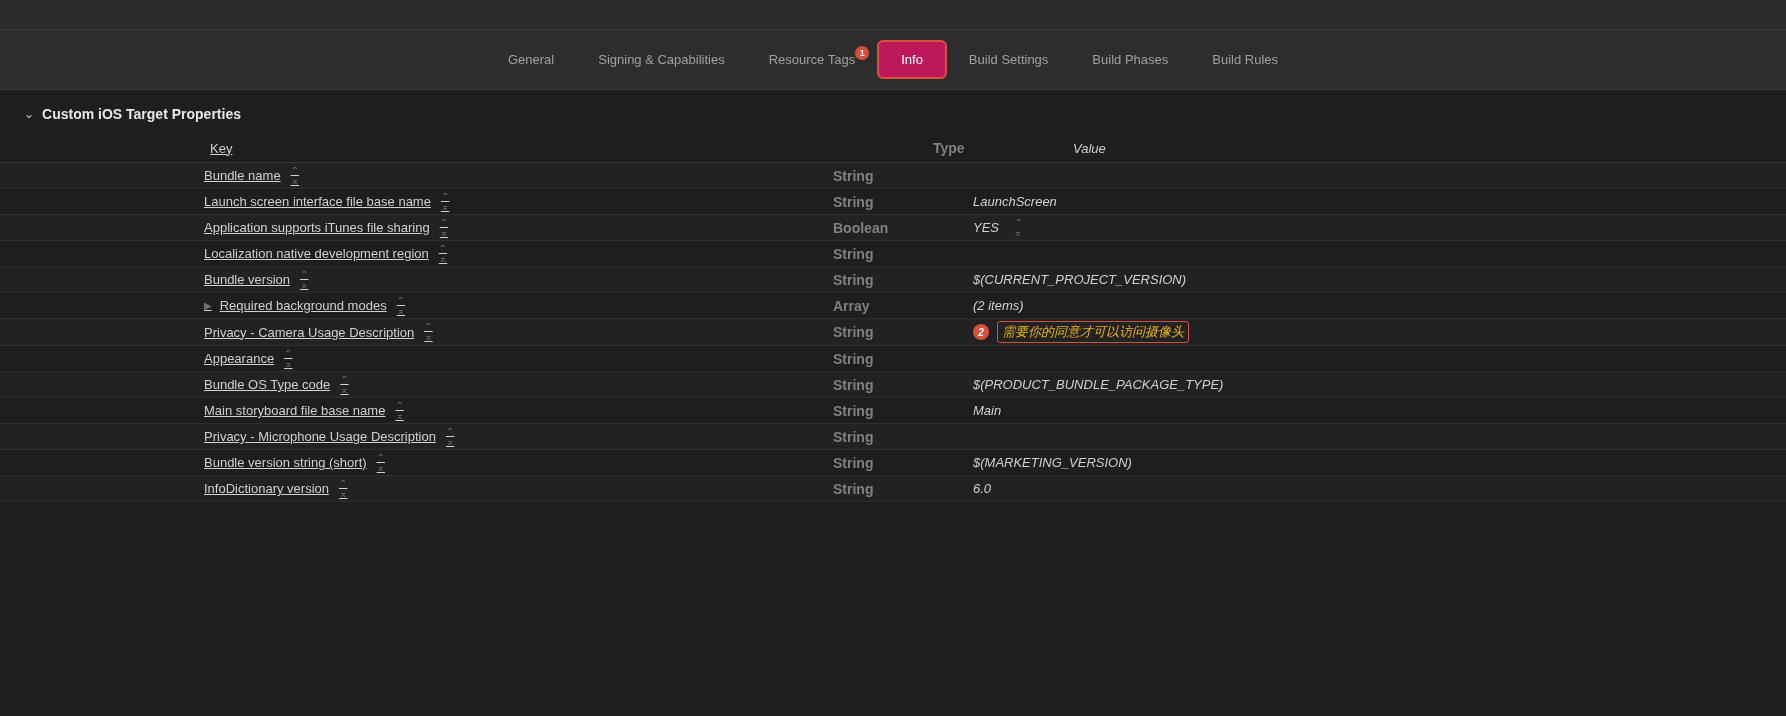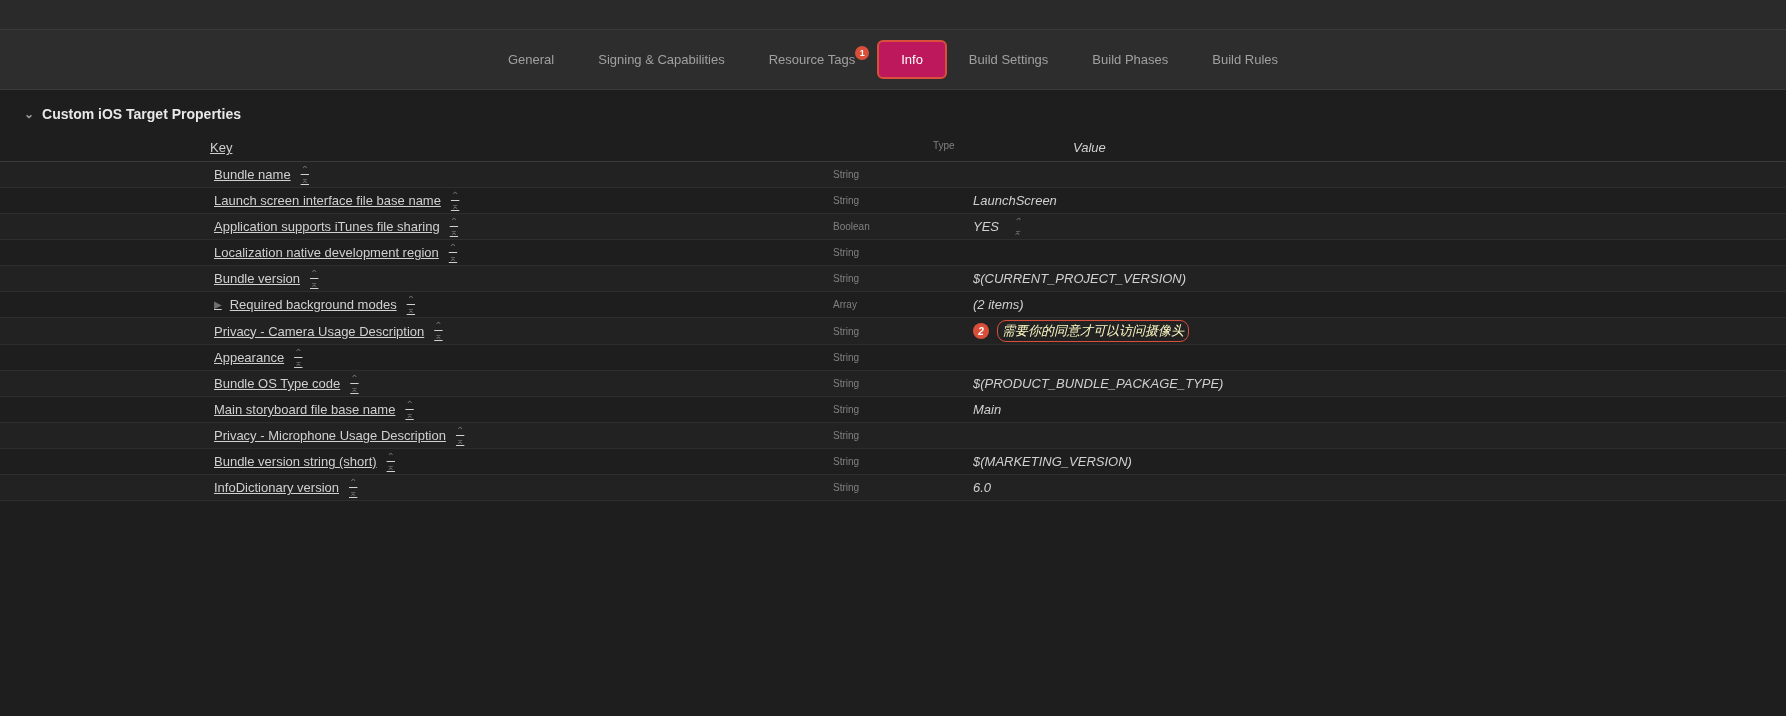--- a/index.html
+++ b/index.html
@@ -101,21 +101,21 @@
     .table-header .col-key { padding-left: 10px; }
     .table-header .col-type { padding-left: 0; }
     .table-header .col-value { padding-left: 20px; }
 
     .table-row {
       display: grid;
       grid-template-columns: 1fr 120px 1fr;
       align-items: center;
       border-bottom: 1px solid #2e2e2e;
       min-height: 26px;
-      padding: 2px 14px;
+      padding: 2px 4px;
     }
 
     .table-row:nth-child(odd) {
       background: #222222;
     }
 
     .table-row:nth-child(even) {
       background: #1e1e1e;
     }
 
@@ -138,39 +138,40 @@
       color: #707070;
       font-size: 10px;
       display: flex;
       flex-direction: column;
       line-height: 1;
       margin-left: 4px;
     }
 
     .col-type {
       color: #808080;
-      font-size: 10px;
+      font-size: 14px;
       padding-left: 0;
+      font-weight: bold;
     }
 
     .col-value {
       display: flex;
       align-items: center;
       gap: 8px;
       color: #d0d0d0;
       font-size: 13px;
       padding-left: 20px;
       font-style: italic;
     }
 
     .value-text-highlighted {
       background: transparent;
-      color: #fef9c3;
+      color: #eab308;
       border: 1.5px solid #d94f3a;
-      border-radius: 9px;
+      border-radius: 3px;
       padding: 1px 4px;
     }
 
     .annotation-badge {
       background: #d94f3a;
       color: white;
       border-radius: 50%;
       width: 16px;
       height: 16px;
       font-size: 10px;

